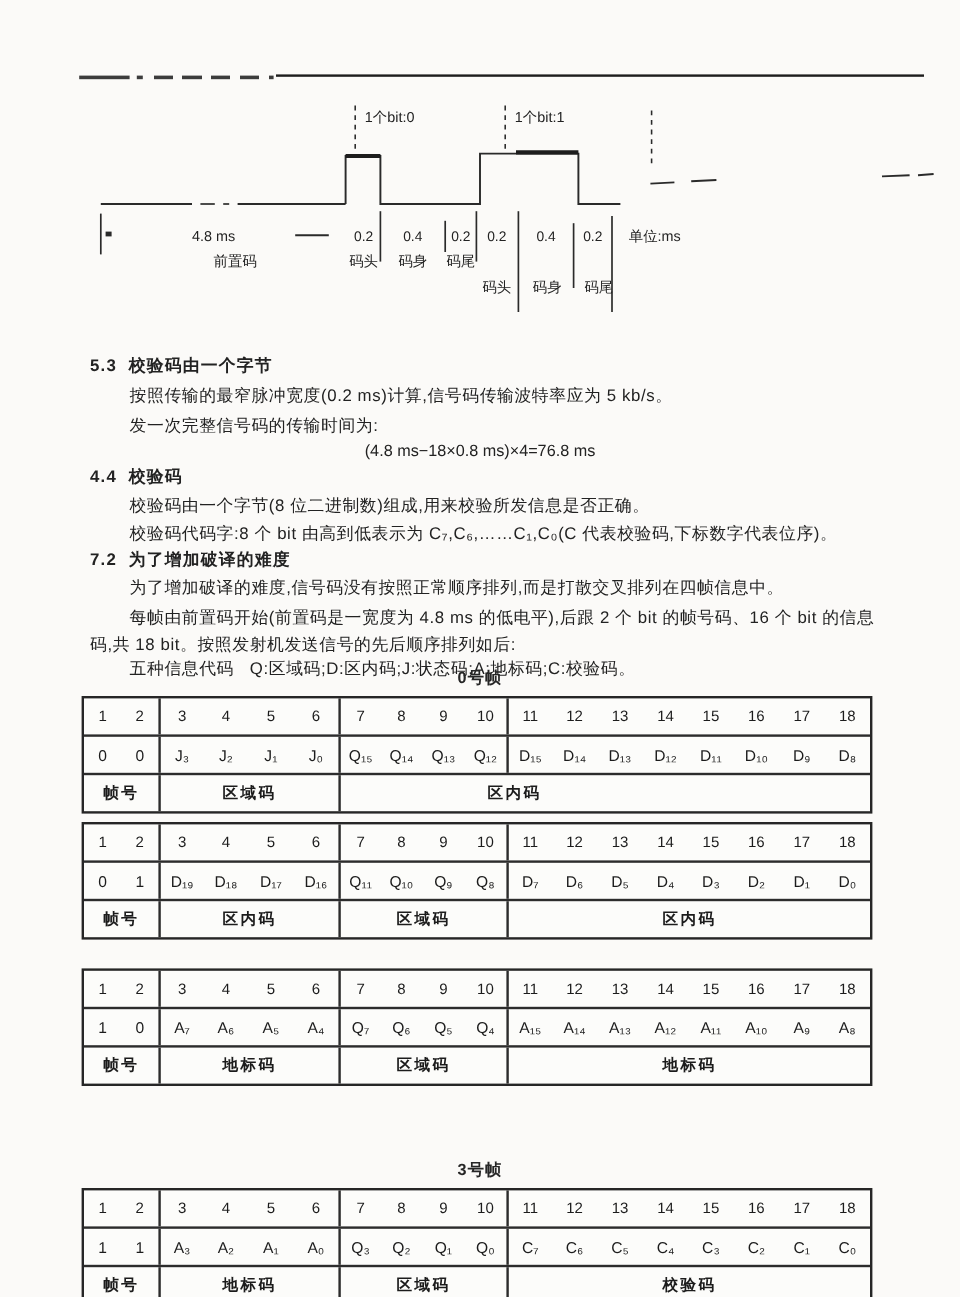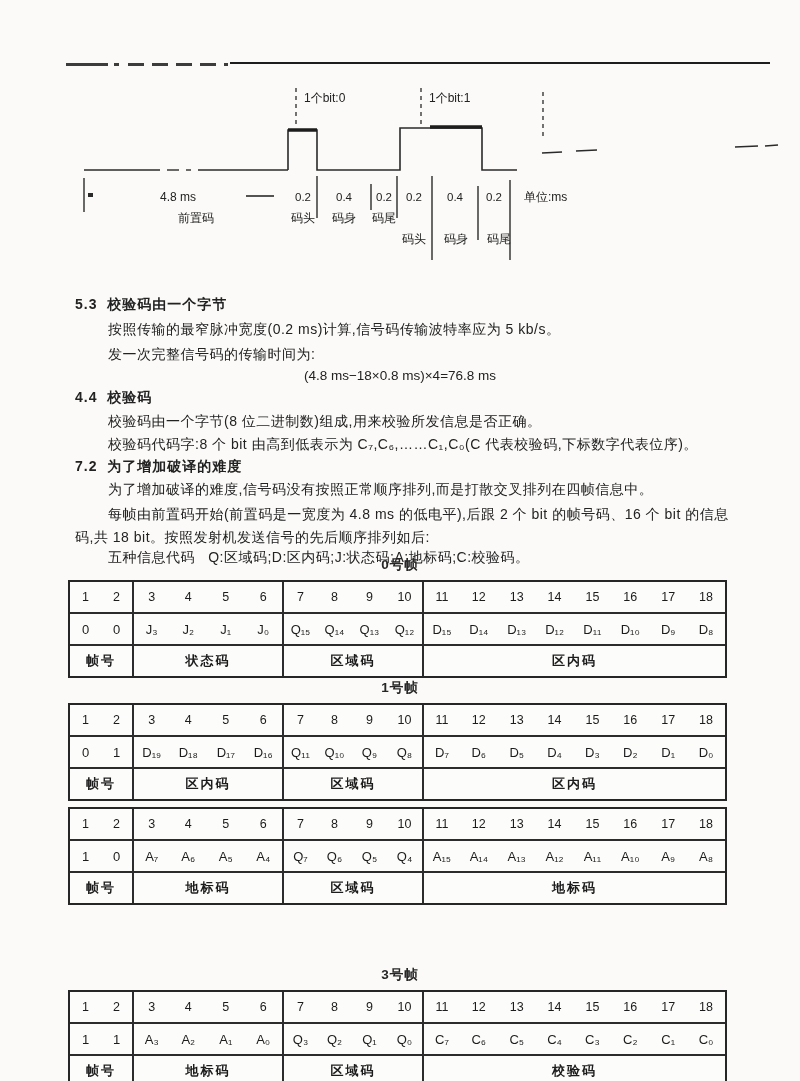--- a/index.html
+++ b/index.html
@@ -157,28 +157,26 @@
             <div class="cell">D₁₄</div>
             <div class="cell">D₁₃</div>
             <div class="cell">D₁₂</div>
             <div class="cell">D₁₁</div>
             <div class="cell">D₁₀</div>
             <div class="cell">D₉</div>
             <div class="cell">D₈</div>
           </div>
         <div class="frow" data-role="groups">
             <div class="cell" style="grid-column: span 2;">帧号</div>
-            <div class="cell gstart" style="grid-column: span 4;">状态码</div>
             <div class="cell gstart" style="grid-column: span 4;">区域码</div>
             <div class="cell gstart" style="grid-column: span 8;">区内码</div>
           </div>
       </div>
     </div>
       <div class="frame f1">
-      <div class="ftitle" data-role="title">1号帧</div>
       <div class="ftable">
         <div class="frow" data-role="bits">
             <div class="cell">1</div>
             <div class="cell">2</div>
             <div class="cell gstart">3</div>
             <div class="cell">4</div>
             <div class="cell">5</div>
             <div class="cell">6</div>
             <div class="cell gstart">7</div>
             <div class="cell">8</div>

